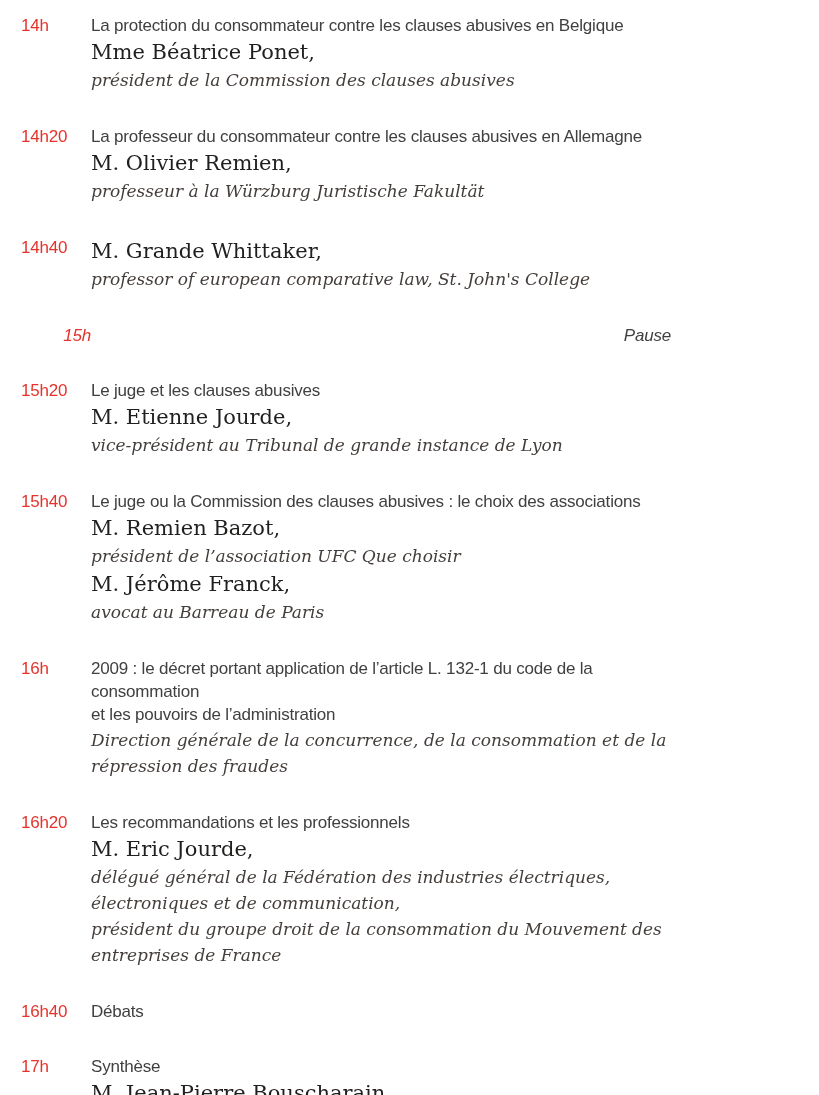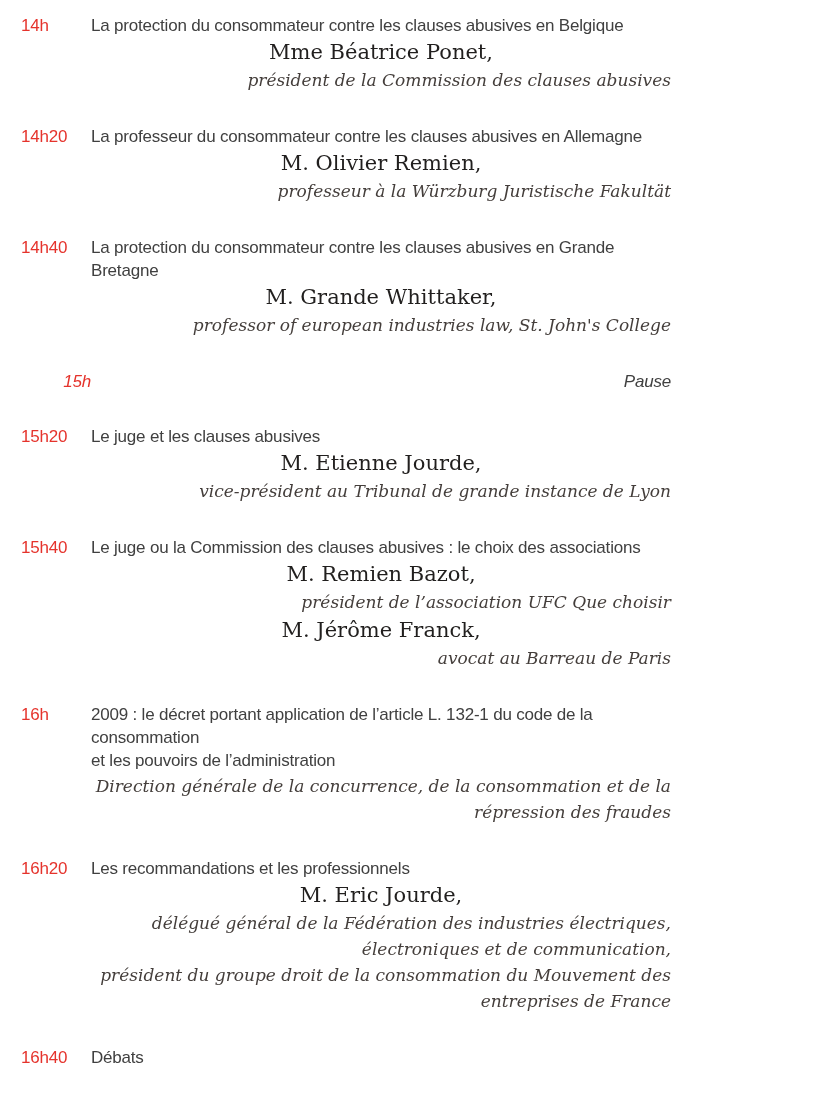--- a/index.html
+++ b/index.html
@@ -29,30 +29,28 @@
     line-height: 23px;
     letter-spacing: -0.2px;
   }
   .pause { font-style: italic; text-align: right; }
   .name {
     font-family: "DejaVu Serif", serif;
     font-size: 21px;
     line-height: 27px;
     color: #211f1e;
     margin-top: 2px;
-    text-align: center;
   }
   .role {
     font-family: "DejaVu Serif", serif;
     font-style: italic;
     font-size: 17px;
     line-height: 26px;
     color: #443e3b;
     margin-top: 1px;
-    text-align: right;
   }
 </style>
 </head>
 <body>
 
 <div class="page">
 
   <div class="row">
     <div class="time">14h</div>
     <div class="content">
@@ -75,26 +73,23 @@
       <div class="name">M. Olivier Remien,</div>
       <div class="role">
         <div>professeur à la Würzburg Juristische Fakultät</div>
       </div>
     </div>
   </div>
 
   <div class="row">
     <div class="time">14h40</div>
     <div class="content">
-      <div class="title">
-        <div>La protection du consommateur contre les clauses abusives en Grande Bretagne</div>
-      </div>
       <div class="name">M. Grande Whittaker,</div>
       <div class="role">
-        <div>professor of european industries law, St. John's College</div>
+        <div>professor of european comparative law, St. John's College</div>
       </div>
     </div>
   </div>
 
   <div class="row">
     <div class="time pause">15h</div>
     <div class="content">
       <div class="title pause">
         <div>Pause</div>
       </div>

